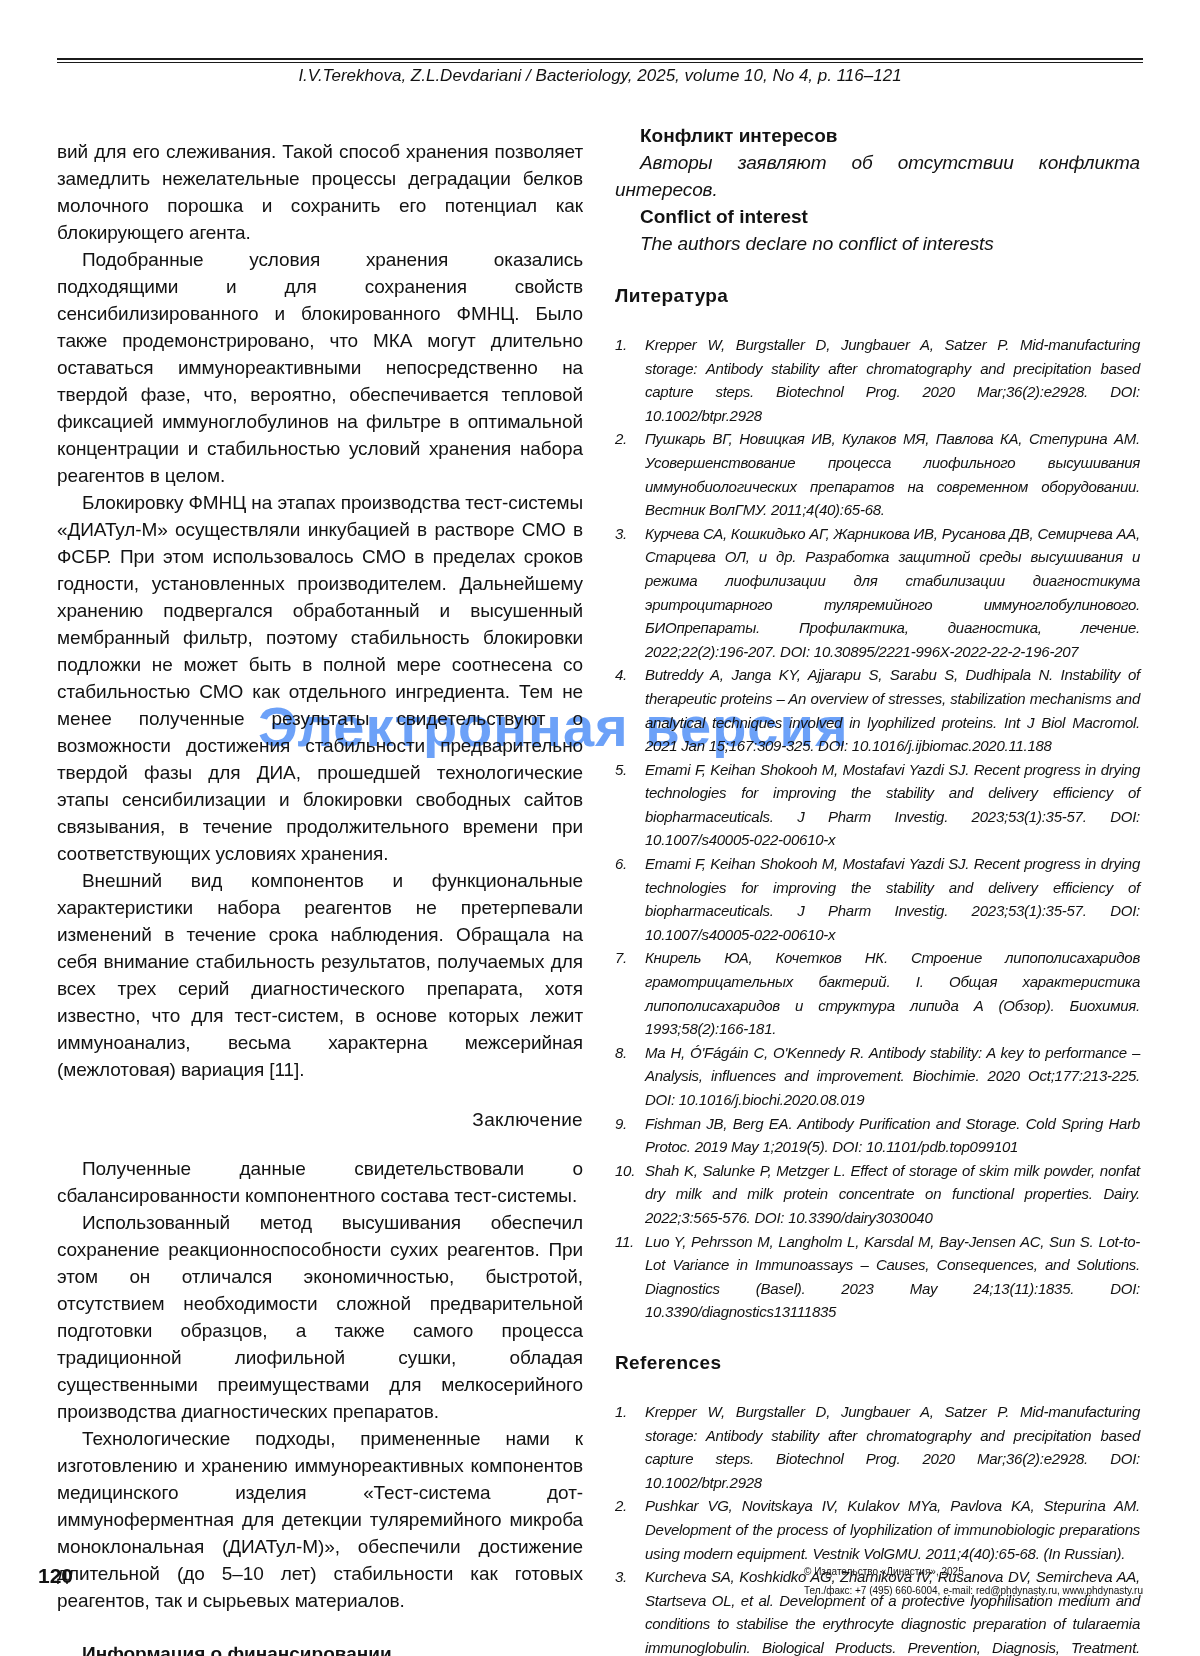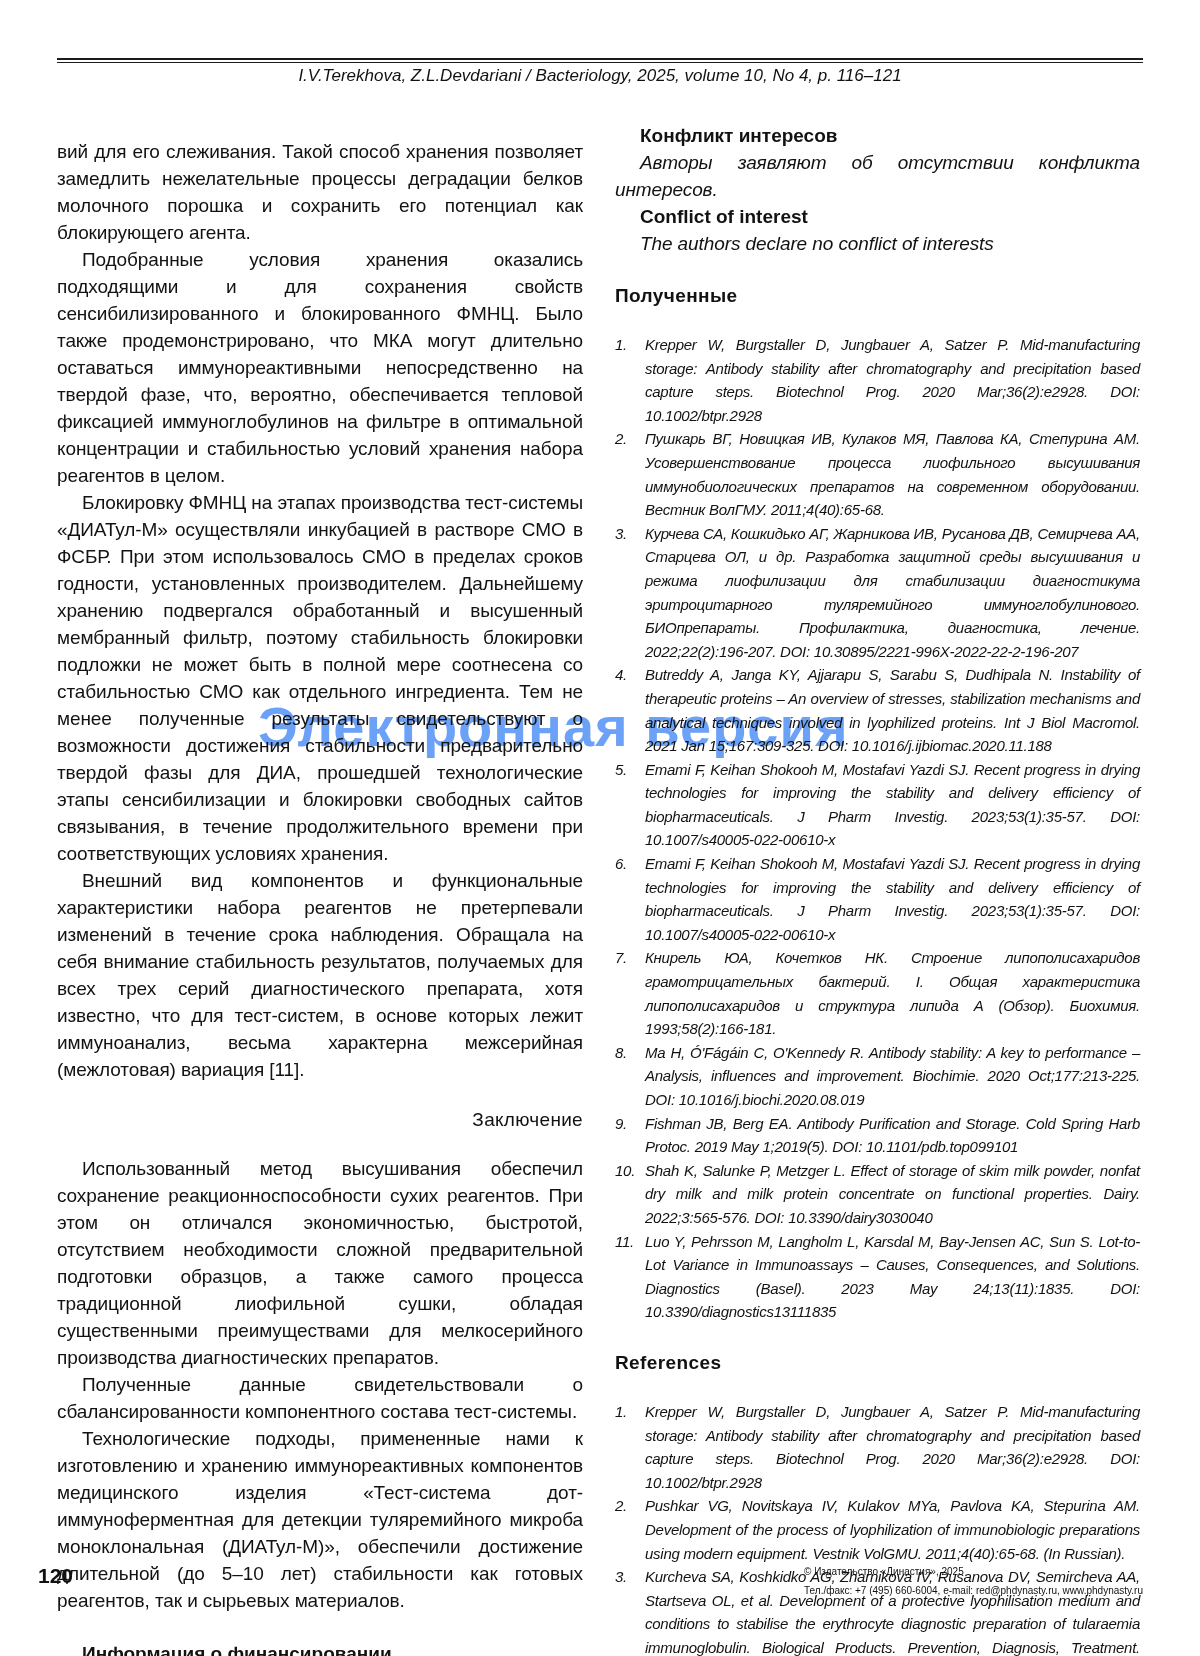--- a/index.html
+++ b/index.html
@@ -62,41 +62,41 @@
       <div class="paras">
           <p>вий для его слеживания. Такой способ хранения позволяет замедлить нежелательные процессы деградации белков молочного порошка и сохранить его потенциал как блокирующего агента.</p>
           <p>Подобранные условия хранения оказались подходящими и для сохранения свойств сенсибилизированного и блокированного ФМНЦ. Было также продемонстрировано, что МКА могут длительно оставаться иммунореактивными непосредственно на твердой фазе, что, вероятно, обеспечивается тепловой фиксацией иммуноглобулинов на фильтре в оптимальной концентрации и стабильностью условий хранения набора реагентов в целом.</p>
           <p>Блокировку ФМНЦ на этапах производства тест-системы «ДИАТул-М» осуществляли инкубацией в растворе СМО в ФСБР. При этом использовалось СМО в пределах сроков годности, установленных производителем. Дальнейшему хранению подвергался обработанный и высушенный мембранный фильтр, поэтому стабильность блокировки подложки не может быть в полной мере соотнесена со стабильностью СМО как отдельного ингредиента. Тем не менее полученные результаты свидетельствуют о возможности достижения стабильности предварительно твердой фазы для ДИА, прошедшей технологические этапы сенсибилизации и блокировки свободных сайтов связывания, в течение продолжительного времени при соответствующих условиях хранения.</p>
           <p>Внешний вид компонентов и функциональные характеристики набора реагентов не претерпевали изменений в течение срока наблюдения. Обращала на себя внимание стабильность результатов, получаемых для всех трех серий диагностического препарата, хотя известно, что для тест-систем, в основе которых лежит иммуноанализ, весьма характерна межсерийная (межлотовая) вариация [11].</p>
         </div>
 
       <div class="h-center">Заключение</div>
 
       <div class="c-paras">
+          <p>Полученные данные свидетельствовали о сбалансированности компонентного состава тест-системы.</p>
           <p>Использованный метод высушивания обеспечил сохранение реакционноспособности сухих реагентов. При этом он отличался экономичностью, быстротой, отсутствием необходимости сложной предварительной подготовки образцов, а также самого процесса традиционной лиофильной сушки, обладая существенными преимуществами для мелкосерийного производства диагностических препаратов.</p>
-          <p>Полученные данные свидетельствовали о сбалансированности компонентного состава тест-системы.</p>
           <p>Технологические подходы, примененные нами к изготовлению и хранению иммунореактивных компонентов медицинского изделия «Тест-система дот-иммуноферментная для детекции туляремийного микроба моноклональная (ДИАТул-М)», обеспечили достижение длительной (до 5–10 лет) стабильности как готовых реагентов, так и сырьевых материалов.</p>
         </div>
 
       <div class="note-block">
         <div class="note-h">Информация о финансировании</div>
         <div class="note-t">Работа выполнена в рамках бюджетного финансирования.</div>
 
       </div>
     </div>
 
     <div class="col-right">
       <div>
         <div class="note-h">Конфликт интересов</div>
         <div class="note-t">Авторы заявляют об отсутствии конфликта интересов.</div>
         <div class="note-h">Conflict of interest</div>
         <div class="note-t">The authors declare no conflict of interests</div>
       </div>
 
-      <div class="h-left">Полученные</div>
+      <div class="h-left">Литература</div>
 
       <ol class="refs">
           <li>Krepper W, Burgstaller D, Jungbauer A, Satzer P. Mid-manufacturing storage: Antibody stability after chromatography and precipitation based capture steps. Biotechnol Prog. 2020 Mar;36(2):e2928. DOI: 10.1002/btpr.2928</li>
           <li>Пушкарь ВГ, Новицкая ИВ, Кулаков МЯ, Павлова КА, Степурина АМ. Усовершенствование процесса лиофильного высушивания иммунобиологических препаратов на современном оборудовании. Вестник ВолГМУ. 2011;4(40):65-68.</li>
           <li>Курчева СА, Кошкидько АГ, Жарникова ИВ, Русанова ДВ, Семирчева АА, Старцева ОЛ, и др. Разработка защитной среды высушивания и режима лиофилизации для стабилизации диагностикума эритроцитарного туляремийного иммуноглобулинового. БИОпрепараты. Профилактика, диагностика, лечение. 2022;22(2):196-207. DOI: 10.30895/2221-996X-2022-22-2-196-207</li>
           <li>Butreddy A, Janga KY, Ajjarapu S, Sarabu S, Dudhipala N. Instability of therapeutic proteins – An overview of stresses, stabilization mechanisms and analytical techniques involved in lyophilized proteins. Int J Biol Macromol. 2021 Jan 15;167:309-325. DOI: 10.1016/j.ijbiomac.2020.11.188</li>
           <li>Emami F, Keihan Shokooh M, Mostafavi Yazdi SJ. Recent progress in drying technologies for improving the stability and delivery efficiency of biopharmaceuticals. J Pharm Investig. 2023;53(1):35-57. DOI: 10.1007/s40005-022-00610-x</li>
           <li>Emami F, Keihan Shokooh M, Mostafavi Yazdi SJ. Recent progress in drying technologies for improving the stability and delivery efficiency of biopharmaceuticals. J Pharm Investig. 2023;53(1):35-57. DOI: 10.1007/s40005-022-00610-x</li>
           <li>Книрель ЮА, Кочетков НК. Строение липополисахаридов грамотрицательных бактерий. I. Общая характеристика липополисахаридов и структура липида А (Обзор). Биохимия. 1993;58(2):166-181.</li>
           <li>Ma H, Ó'Fágáin C, O'Kennedy R. Antibody stability: A key to performance – Analysis, influences and improvement. Biochimie. 2020 Oct;177:213-225. DOI: 10.1016/j.biochi.2020.08.019</li>

